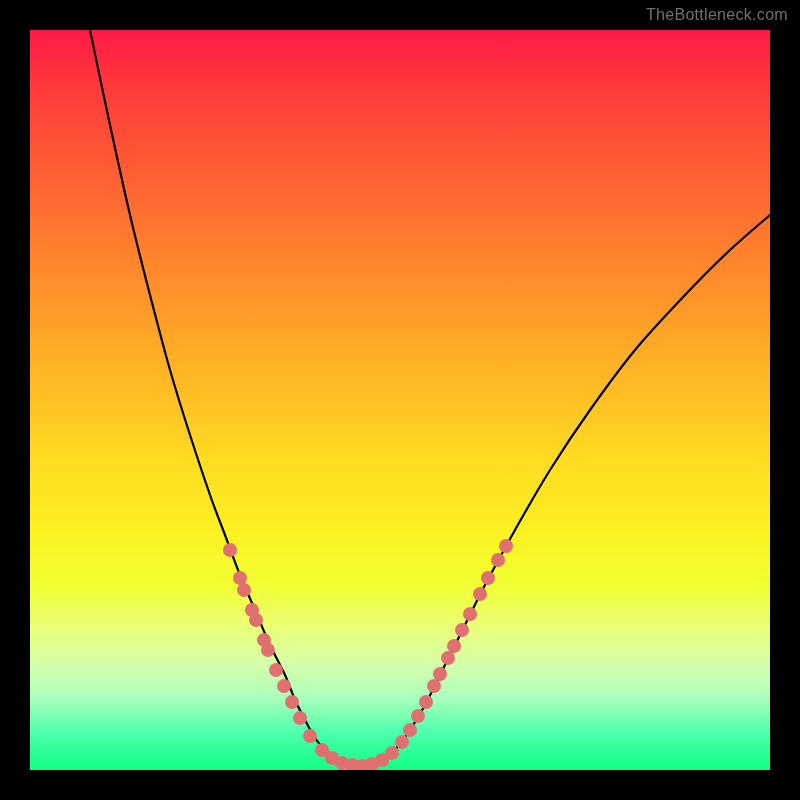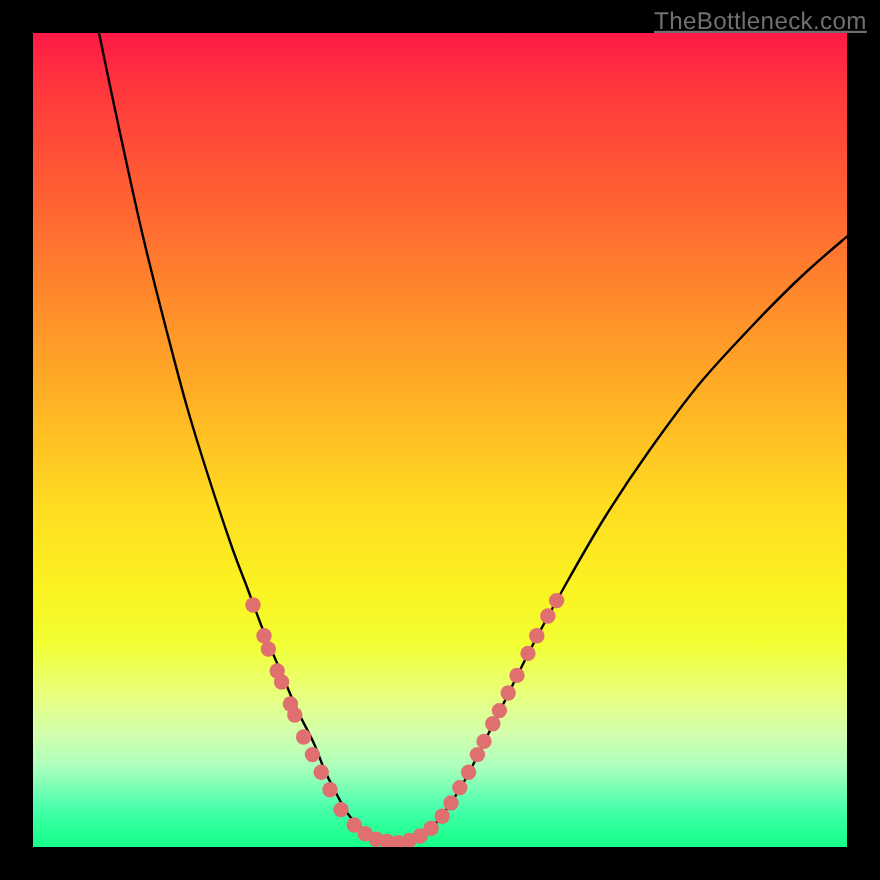--- a/index.html
+++ b/index.html
@@ -59,25 +59,24 @@
   }
   .marker {
     fill: #e07070;
     stroke: none;
   }
   .watermark {
     position: absolute;
     top: 6px;
     right: 12px;
     color: #707070;
-    font-size: 22px;
+    font-size: 16px;
     letter-spacing: 0.3px;
     font-weight: 500;
     user-select: none;
-    text-decoration: underline;
   }
 </style>
 </head>
 <body>
 
 <div class="stage">
   <div class="watermark">TheBottleneck.com</div>
   <div class="plot-area">
     <svg viewBox="0 0 740 740">
       <g>

